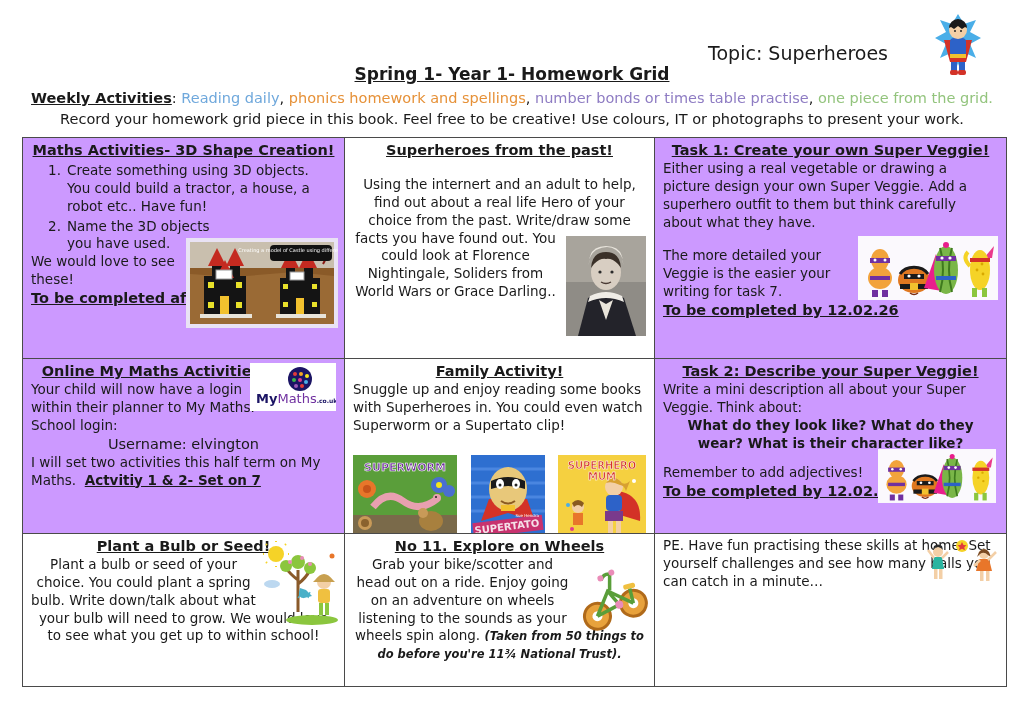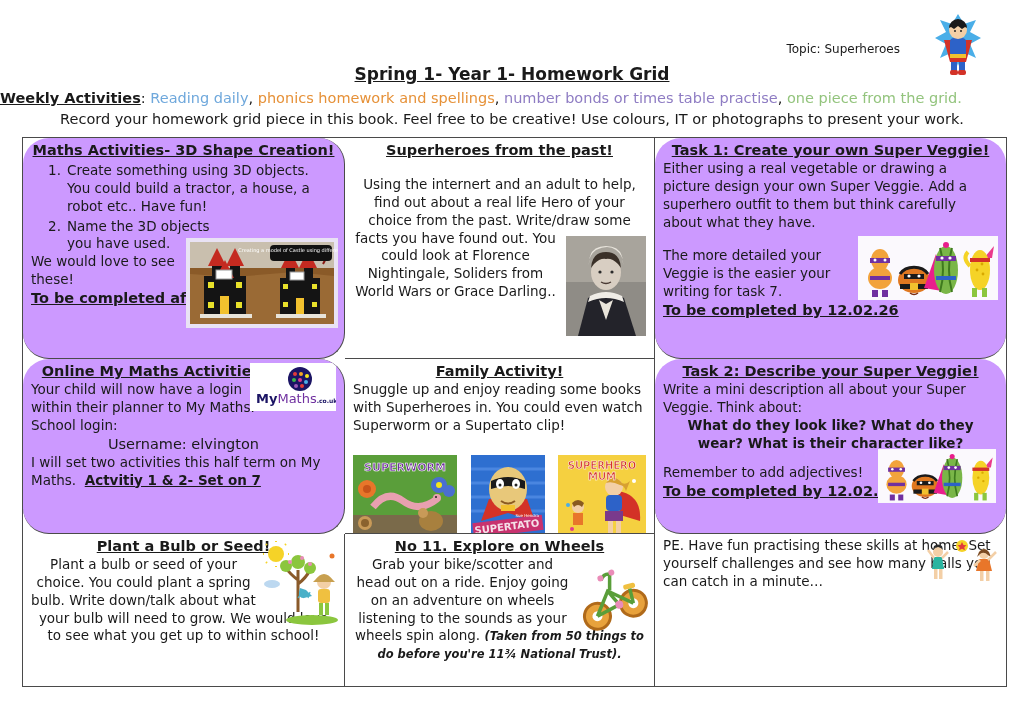--- a/index.html
+++ b/index.html
@@ -4,36 +4,36 @@
 <style>
   :root{
     --cell_purple:#cc99ff; --weekly_blue:#6fa8dc; --weekly_orange:#e69138;
     --weekly_purple:#8e7cc3; --weekly_green:#93c47d; --table_border:#4a4a4a; --ink:#1a1a1a;
   }
   *{box-sizing:border-box; margin:0; padding:0;}
   html,body{background:#fff;}
   body{width:1024px; height:724px; position:relative; overflow:hidden;
        font-family:"DejaVu Sans","Liberation Sans",sans-serif; color:var(--ink);}
   .abs{position:absolute;}
-  .topic{top:42px; right:124px; font-size:12px;margin-left:20px;}
+  .topic{top:42px; right:136px; font-size:19px;margin-left:20px;}
   .hero-icon{top:12px; right:42px; width:48px; height:64px;}
   .page-title{top:64px; left:0; width:100%; text-align:center; font-size:17px; font-weight:bold;}
   .page-title span{text-decoration:underline;}
-  .weekly{top:90px; left:0; width:100%; text-align:left; font-size:14.5px;}
+  .weekly{top:90px; left:0; width:100%; text-align:center; font-size:14.5px;}
   .weekly .lbl{font-weight:bold; text-decoration:underline;}
   .weekly .c-blue{color:var(--weekly_blue);} .weekly .c-orange{color:var(--weekly_orange);}
   .weekly .c-purple{color:var(--weekly_purple);} .weekly .c-green{color:var(--weekly_green);}
   .record{top:111px; left:0; width:100%; text-align:center; font-size:14.5px;}
   .grid{left:22px; top:137px; width:985px; border:1px solid var(--table_border);
         display:grid; grid-template-columns:322px 310px 351px; grid-template-rows:221px 175px 152px;}
   .cell{position:relative; border-right:1px solid var(--table_border); border-bottom:1px solid var(--table_border);
         padding:3px 8px; font-size:13.5px; line-height:1.32; background:#fff; overflow:hidden;}
   .cell:nth-child(3n){border-right:none;}
   .cell:nth-child(n+7){border-bottom:none;}
-  .purple{background:var(--cell_purple);border-radius:26px;}
+  .purple{background:var(--cell_purple);}
   .title{font-weight:bold; font-size:14.5px; text-align:center;}
   .title span{text-decoration:underline;}
   .bu{font-weight:bold; text-decoration:underline;}
   .big{font-size:14.5px;}
   .ctr{text-align:center;}
   .sp{height:8px;}
   .sp-s{height:4px;}
   ol.num{list-style:none; margin-left:14px;}
   ol.num li{display:flex; gap:6px; margin-top:2px;}
   ol.num .n{min-width:16px; text-align:right;}

